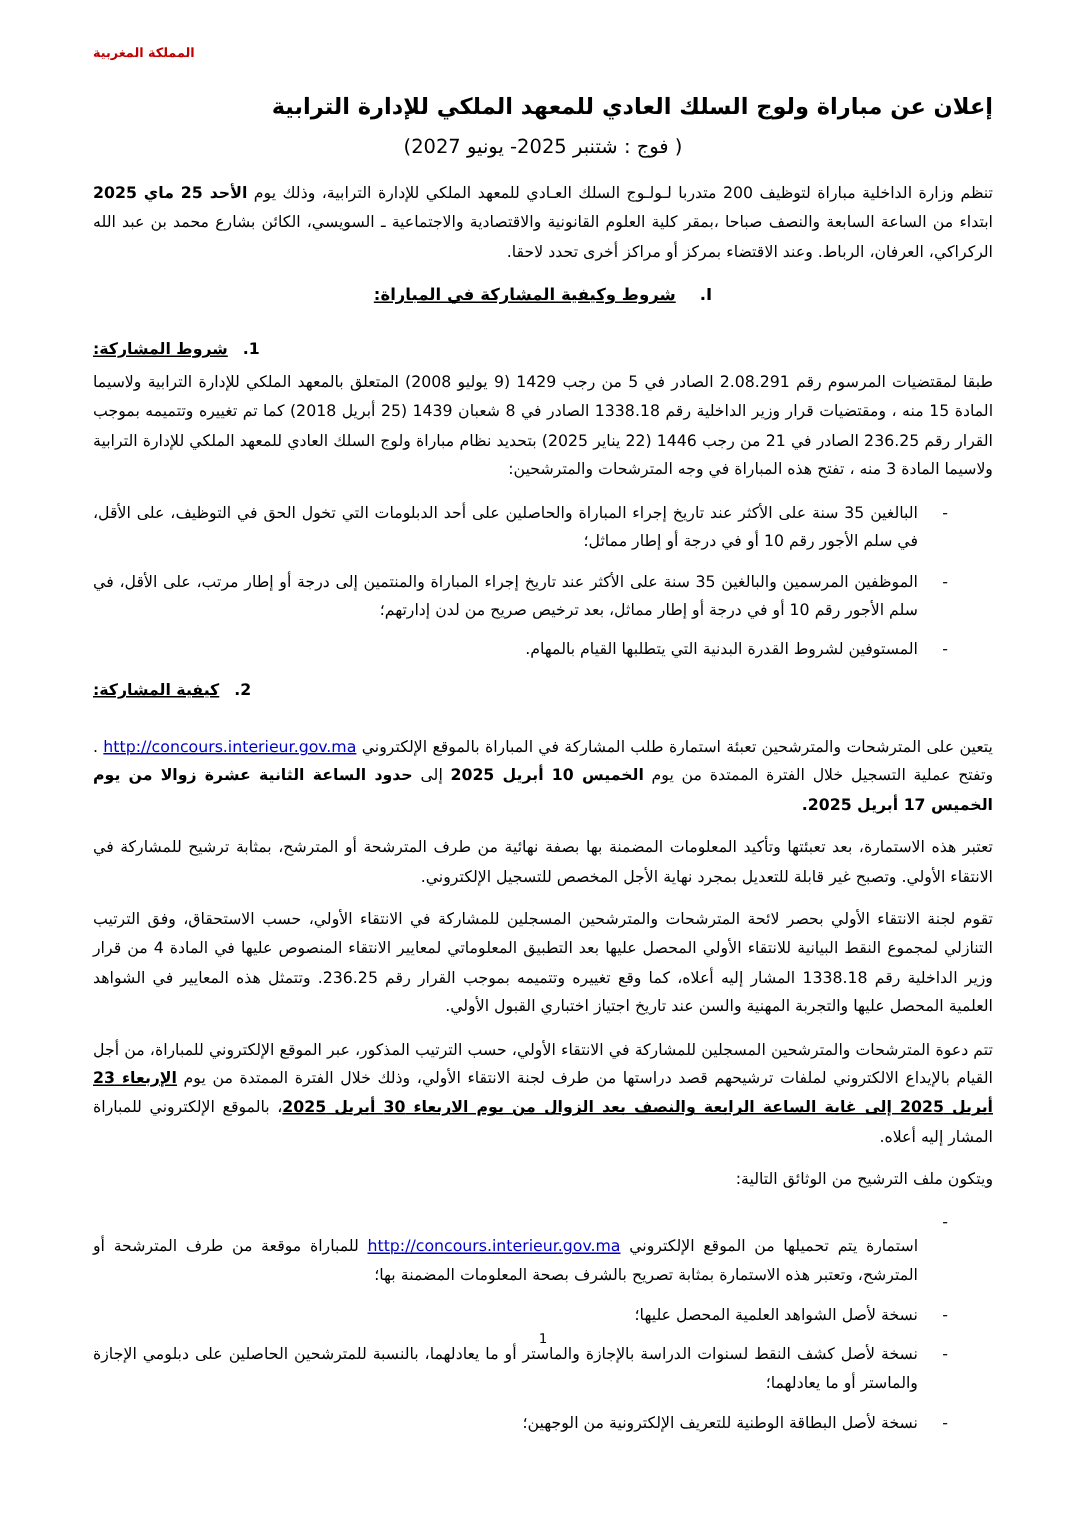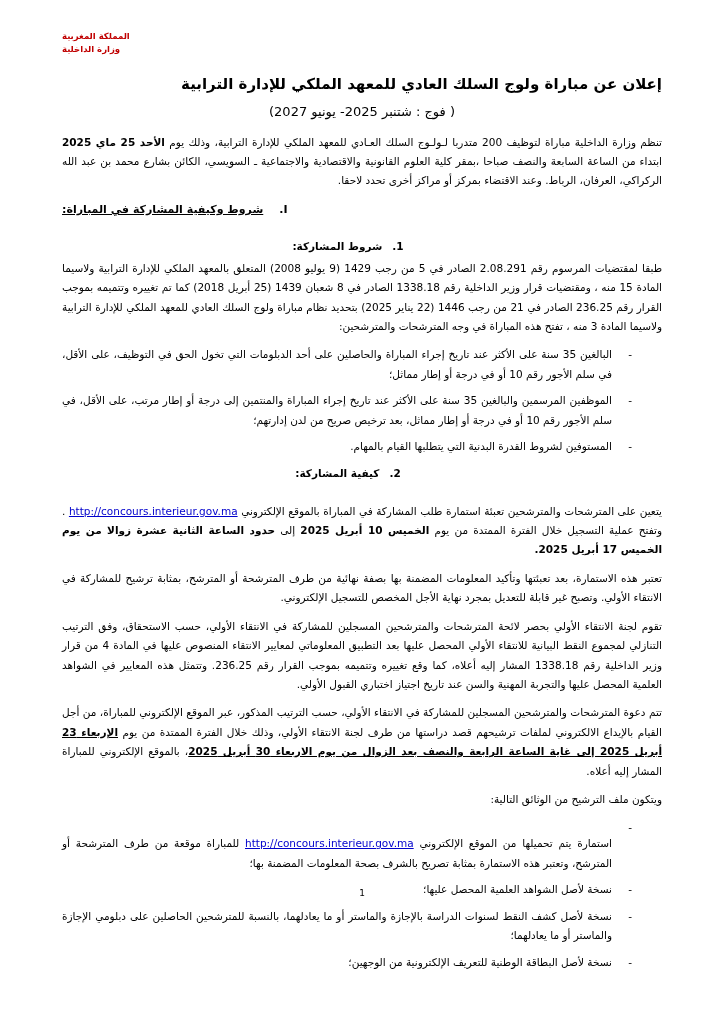--- a/index.html
+++ b/index.html
@@ -55,32 +55,33 @@
     text-align: justify;
     margin: 0 0 9px 0;
   }
   .b { font-weight: bold; }
   .u { text-decoration: underline; }
   .section-head {
     font-size: 11px;
     font-weight: bold;
     text-decoration: underline;
     margin: 12px 0 24px 0;
-    text-align: left;
+    text-align: center;
   }
   .section-head .num {
     display: inline-block;
     margin-left: 16px;
     text-decoration: none;
   }
   .sub-head {
     font-size: 10.5px;
     font-weight: bold;
+    text-decoration: underline;
     margin: 10px 0 7px 0;
-    text-align: center;
+    text-align: left;
     padding-right: 28px;
   }
   .sub-head .num {
     display: inline-block;
     margin-left: 10px;
     text-decoration: none;
   }
   ul.dashes {
     list-style: none;
     margin: 0 0 8px 0;
@@ -117,21 +118,20 @@
     color: #000;
   }
 </style>
 </head>
 <body>
 
 <div class="page">
 
   <div class="header-block">
     <div class="header-line">المملكة المغربية</div>
-    <div class="header-line">وزارة الداخلية</div>
   </div>
 
   <div class="doc-title">إعلان عن مباراة ولوج السلك العادي للمعهد الملكي للإدارة الترابية</div>
   <div class="doc-subtitle">( فوج : شتنبر 2025- يونيو 2027)</div>
 
   <p class="body"><span>تنظم وزارة الداخلية مباراة لتوظيف 200 متدربا لـولـوج السلك العـادي للمعهد الملكي للإدارة الترابية، وذلك يوم </span><span class="b">الأحد 25 ماي 2025</span><span> ابتداء من الساعة السابعة والنصف صباحا ،بمقر كلية العلوم القانونية والاقتصادية والاجتماعية ـ السويسي، الكائن بشارع محمد بن عبد الله الركراكي، العرفان، الرباط. وعند الاقتضاء بمركز أو مراكز أخرى تحدد لاحقا.</span></p>
 
   <div class="section-head"><span class="num">I.</span><span>شروط وكيفية المشاركة في المباراة:</span></div>
 
   <div class="sub-head"><span class="num">1.</span><span>شروط المشاركة:</span></div>

